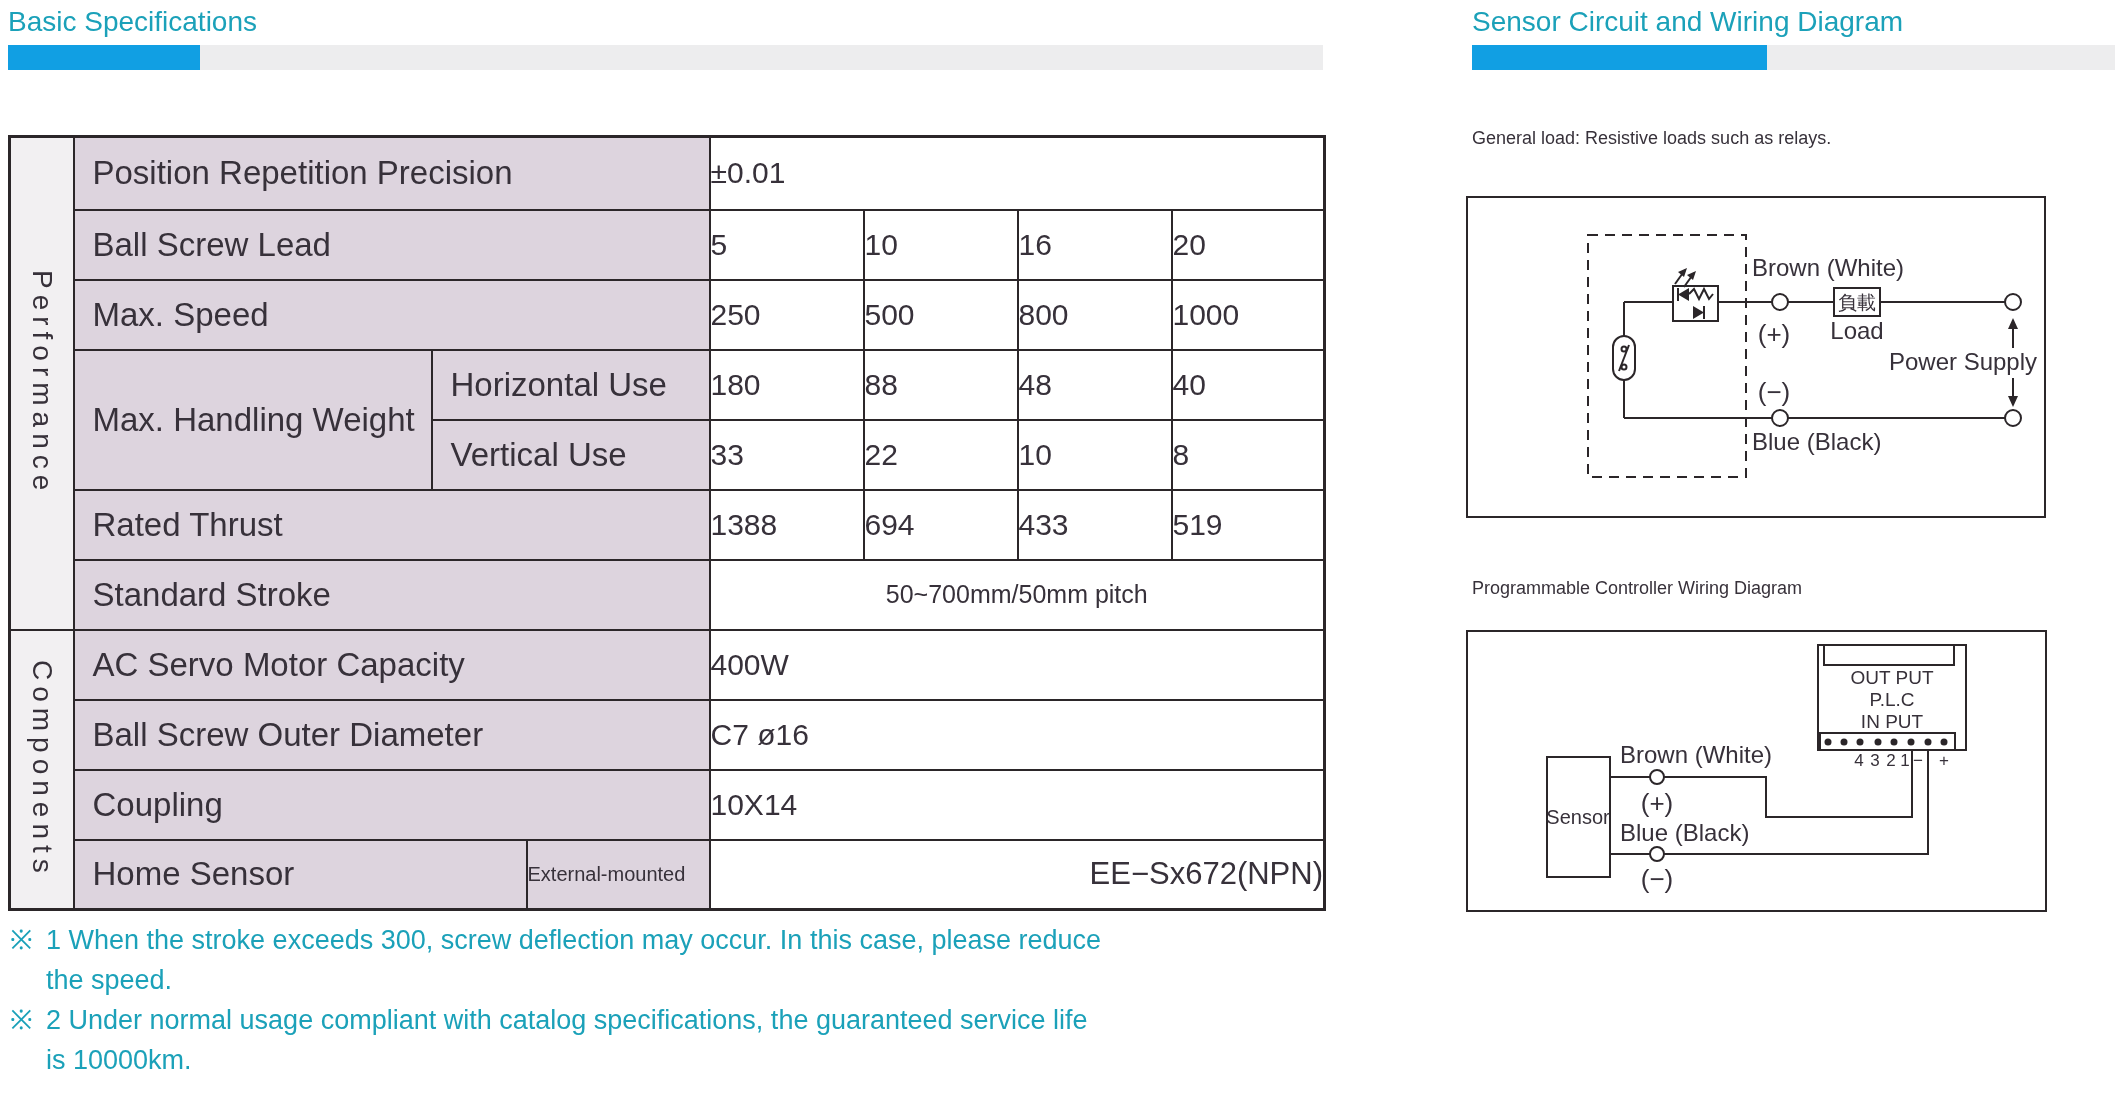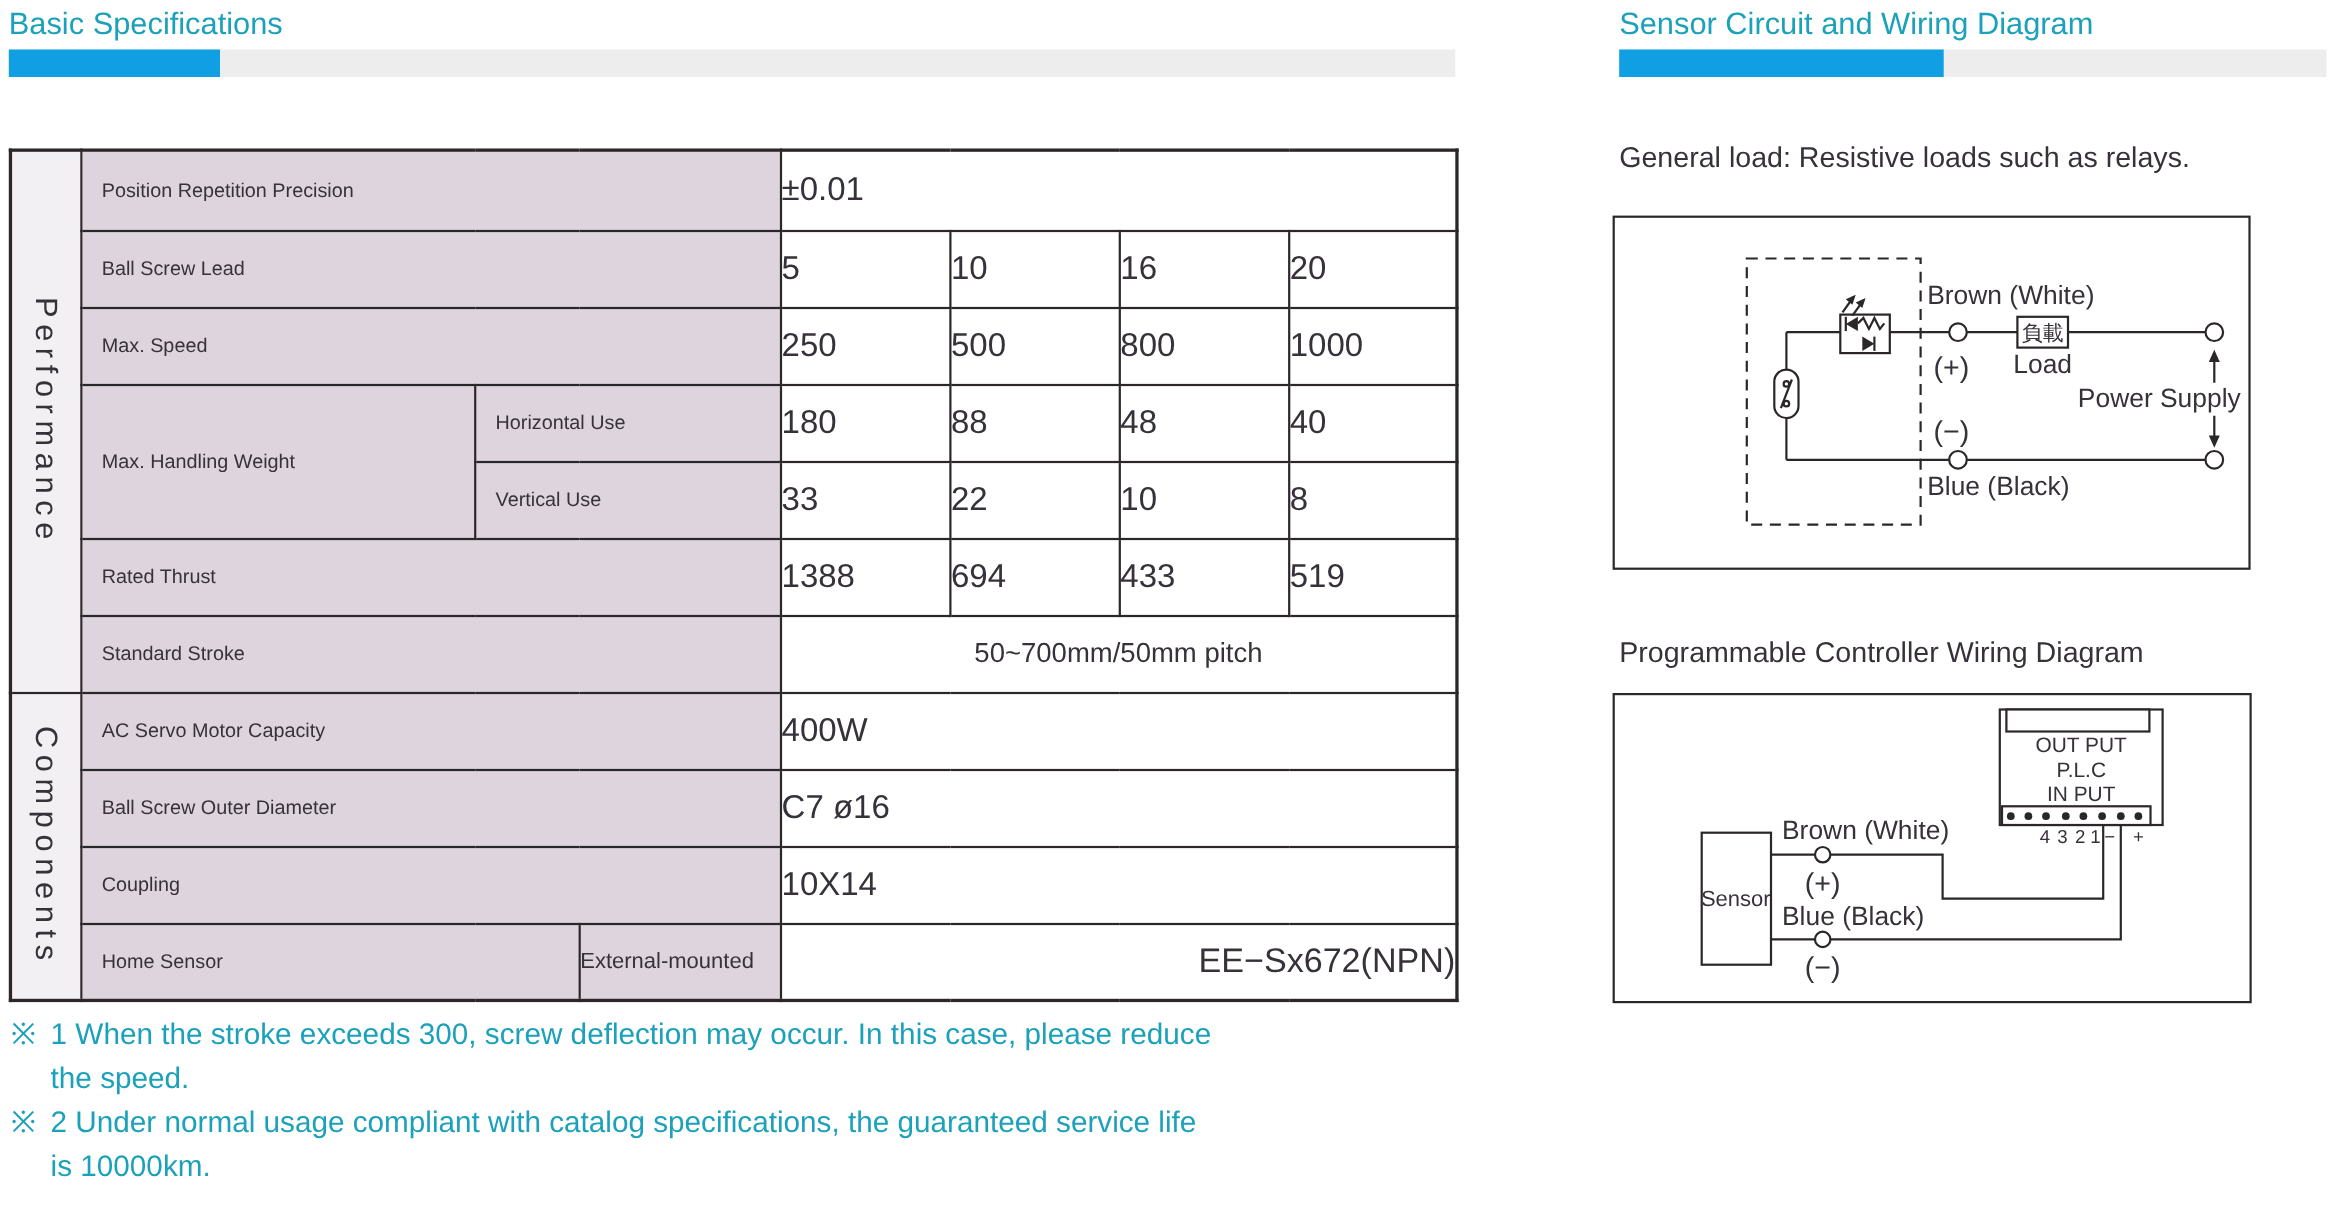--- a/index.html
+++ b/index.html
@@ -13,37 +13,37 @@
 
   .sec-title{position:absolute;font-size:28px;color:var(--accent-teal);white-space:nowrap}
   .hbar{position:absolute;height:25px;background:var(--bar-gray)}
   .hbar .blue{height:100%;background:var(--accent-blue)}
 
   
   table.spec{position:absolute;left:8px;top:135px;border-collapse:collapse;table-layout:fixed;
              border:3px solid var(--ink)}
   table.spec td{border:2px solid var(--ink);overflow:hidden}
   td.g{background:var(--cell-gray);text-align:center}
-  td.l,td.sl{background:var(--cell-lavender);padding-left:18px;font-size:18px;color:var(--text-dark)}
+  td.l,td.sl{background:var(--cell-lavender);padding-left:18px;font-size:33px;color:var(--text-dark)}
   td.sl-sm{background:var(--cell-lavender);padding-left:0;font-size:20px;color:var(--text-dark)}
   td.d{background:#fff;text-align:left;font-size:30px;color:var(--text-dark)}
   td.d-sm{background:#fff;text-align:center;font-size:25px;color:var(--text-dark)}
   td.d-lg{background:#fff;text-align:right;font-size:31px;color:var(--text-dark)}
   .vtext{writing-mode:vertical-rl;text-orientation:mixed;font-size:28px;letter-spacing:6px;
          margin:0 auto;color:var(--text-dark)}
 
   
   .notes{position:absolute;left:8px;top:920px;width:1308px;font-size:27px;line-height:40px;
          color:var(--accent-teal)}
   .note{position:relative;padding-left:38px}
   .note .marker{position:absolute;left:2px;top:0}
   .note .note-text{white-space:pre-line}
 
   
-  .caption{position:absolute;font-size:26px;color:var(--text-dark);white-space:nowrap}
+  .caption{position:absolute;font-size:18px;color:var(--text-dark);white-space:nowrap}
   .diagram-box{position:absolute;border:2px solid var(--ink);background:#fff}
 
   svg text{font-family:"Liberation Sans",sans-serif;fill:var(--text-dark)}
   .wire{stroke:var(--ink);stroke-width:2;fill:none}
   .dash{stroke:var(--ink);stroke-width:2;fill:none;stroke-dasharray:10 7}
   .node{fill:#fff;stroke:var(--ink);stroke-width:2}
   .boxline{fill:#fff;stroke:var(--ink);stroke-width:2}
   .sym{fill:var(--ink)}
   .t17{font-size:17px}.t19{font-size:19px}.t20{font-size:20px}
   .t24{font-size:24px}.t26{font-size:26px}

